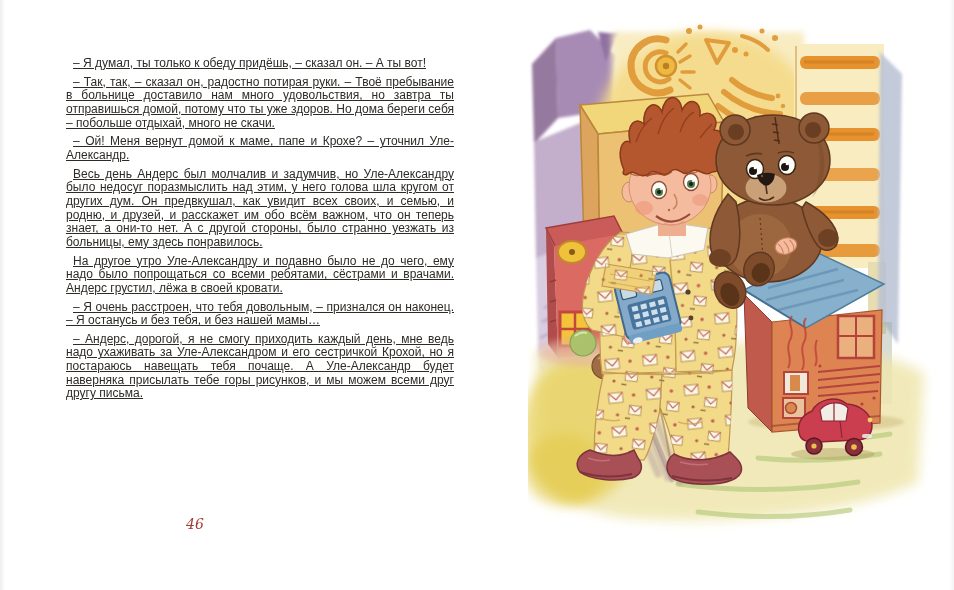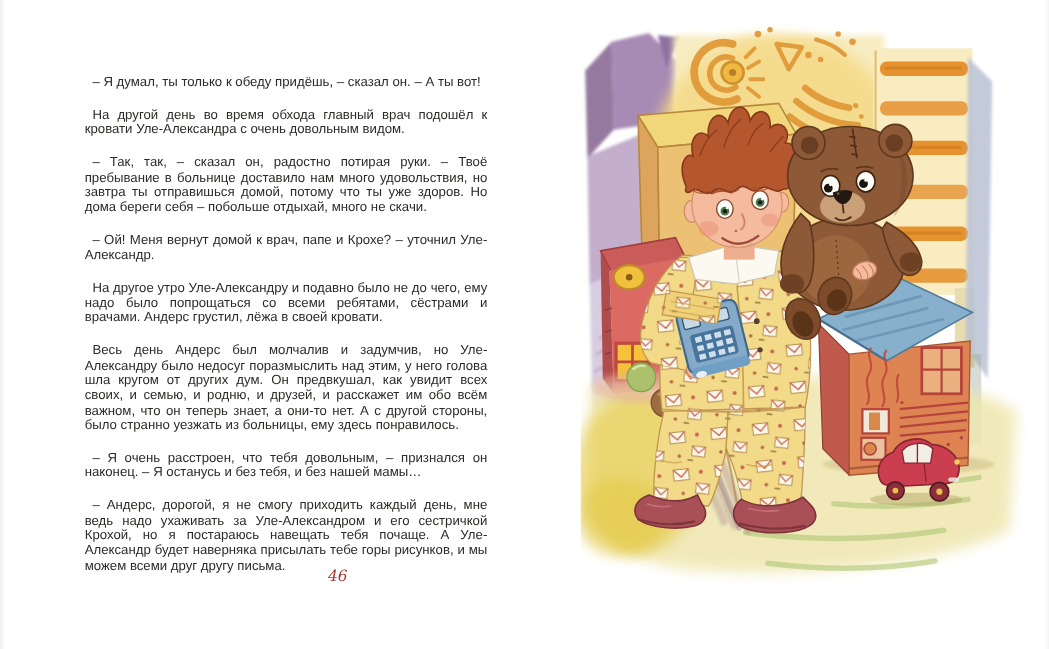--- a/index.html
+++ b/index.html
@@ -4,37 +4,36 @@
 <style>
   html,body{margin:0;padding:0;background:#ffffff;}
   .spread{position:relative;width:954px;height:590px;background:#ffffff;overflow:hidden;
           font-family:"Liberation Sans",sans-serif;}
   .spread::before{content:"";position:absolute;left:0;top:0;bottom:0;width:5px;
           background:linear-gradient(to right,rgba(90,90,100,.10),rgba(0,0,0,0));pointer-events:none;}
   .spread::after{content:"";position:absolute;right:0;top:0;bottom:0;width:5px;
           background:linear-gradient(to left,rgba(90,90,100,.07),rgba(0,0,0,0));pointer-events:none;}
   .text-column{position:absolute;left:61px;top:52px;width:398px;
           color:#2e2b27;font-size:12px;line-height:13.65px;text-align:justify;}
-  .text-column p{margin:16px;text-indent:7px;}
-  .page-number{position:absolute;left:186px;top:516px;width:130px;text-align:right;
+  .text-column p{margin:5px;text-indent:7px;text-decoration:underline;}
+  .page-number{position:absolute;left:186px;top:516px;width:130px;text-align:left;
           color:#a13b35;font-family:"DejaVu Serif",serif;font-style:italic;font-size:14px;}
   .illustration-wrap{position:absolute;left:528px;top:22px;width:424px;height:540px;}
 </style>
 </head>
 <body>
 
 <div class="spread">
 
   <div class="text-column">
     <p>– Я думал, ты только к обеду придёшь, – сказал он. – А ты вот!</p>
-    <p>На другой день во время обхода главный врач подошёл к кровати Уле-Александра с очень довольным видом.</p>
     <p>– Так, так, – сказал он, радостно потирая руки. – Твоё пребывание в больнице доставило нам много удовольствия, но завтра ты отправишься домой, потому что ты уже здоров. Но дома береги себя – побольше отдыхай, много не скачи.</p>
-    <p>– Ой! Меня вернут домой к врач, папе и Крохе? – уточнил Уле-Александр.</p>
+    <p>– Ой! Меня вернут домой к маме, папе и Крохе? – уточнил Уле-Александр.</p>
+    <p>Весь день Андерс был молчалив и задумчив, но Уле-Александру было недосуг поразмыслить над этим, у него голова шла кругом от других дум. Он предвкушал, как увидит всех своих, и семью, и родню, и друзей, и расскажет им обо всём важном, что он теперь знает, а они-то нет. А с другой стороны, было странно уезжать из больницы, ему здесь понравилось.</p>
     <p>На другое утро Уле-Александру и подавно было не до чего, ему надо было попрощаться со всеми ребятами, сёстрами и врачами. Андерс грустил, лёжа в своей кровати.</p>
-    <p>Весь день Андерс был молчалив и задумчив, но Уле-Александру было недосуг поразмыслить над этим, у него голова шла кругом от других дум. Он предвкушал, как увидит всех своих, и семью, и родню, и друзей, и расскажет им обо всём важном, что он теперь знает, а они-то нет. А с другой стороны, было странно уезжать из больницы, ему здесь понравилось.</p>
     <p>– Я очень расстроен, что тебя довольным, – признался он наконец. – Я останусь и без тебя, и без нашей мамы…</p>
     <p>– Андерс, дорогой, я не смогу приходить каждый день, мне ведь надо ухаживать за Уле-Александром и его сестричкой Крохой, но я постараюсь навещать тебя почаще. А Уле-Александр будет наверняка присылать тебе горы рисунков, и мы можем всеми друг другу письма.</p>
   </div>
   <div class="page-number">46</div>
 
   <div class="illustration-wrap">
   <svg viewBox="0 0 424 540" width="424" height="540" role="img">
     <defs>
       <filter id="soft2" x="-20%" y="-20%" width="140%" height="140%">
             <feGaussianBlur stdDeviation="1.4"></feGaussianBlur>

